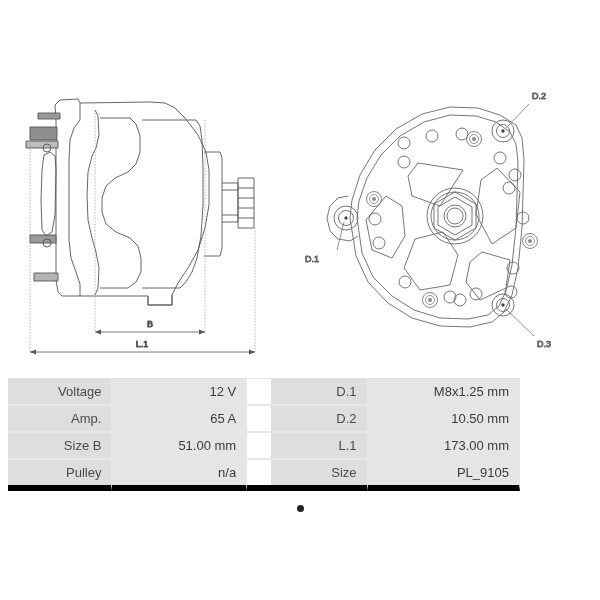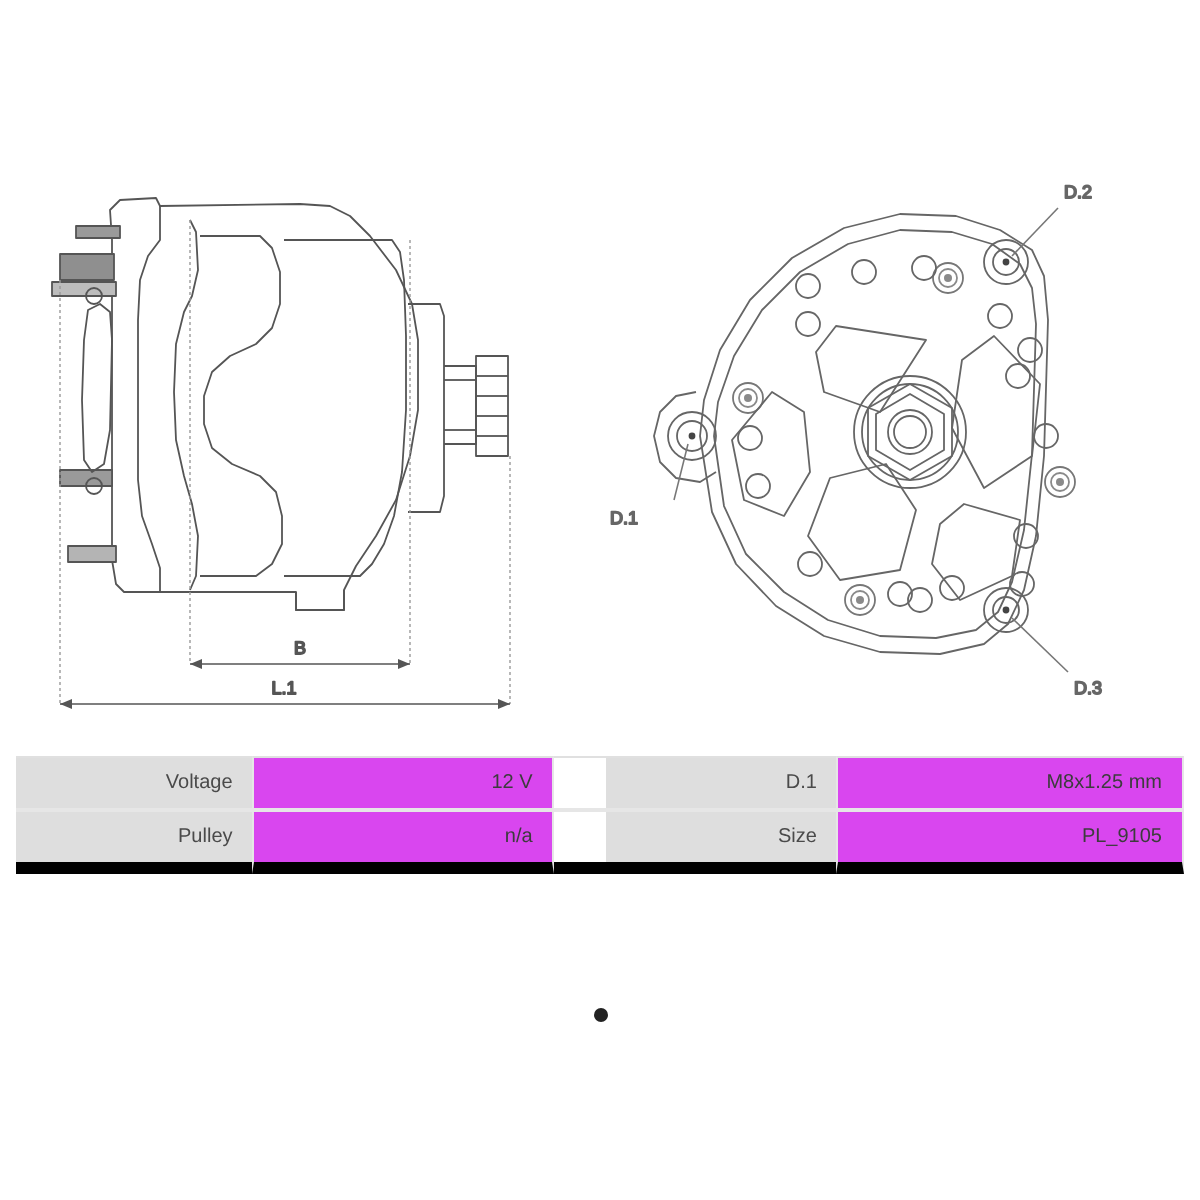--- a/index.html
+++ b/index.html
@@ -31,24 +31,24 @@
     font-size: 9px;
     fill: #333333;
     font-family: "Liberation Sans", "DejaVu Sans", sans-serif;
   }
 
   
   #spec-table {
     position: absolute;
     left: 8px;
     top: 378px;
-    width: 584px;
+    width: 512px;
     border-collapse: separate;
     border-spacing: 0;
-    font-size: 10px;
+    font-size: 13px;
     color: #3c3c3c;
   }
   #spec-table tr {
     height: 25px;
   }
   #spec-table td {
     height: 25px;
     padding: 0 10px;
     border-top: 1px solid #e6e6e6;
     border-bottom: 1px solid #e6e6e6;
@@ -63,21 +63,21 @@
   }
   td.lbl {
     background: #dedede;
     text-align: right;
     width: 118px;
     border-top: 2px solid #ffffff;
     border-bottom: 2px solid #ffffff;
     color: #4a4a4a;
   }
   td.val {
-    background: #d946ef;
+    background: #e5e5e5;
     text-align: right;
     border-left: 1px solid #e6e6e6;
     border-right: 1px solid #e6e6e6;
   }
   td.val-left {
     width: 162px;
   }
   td.val-right {
     width: 180px;
   }
@@ -267,20 +267,34 @@
 <table id="spec-table">
   <tbody>
     <tr>
       <td class="lbl">Voltage</td>
       <td class="val val-left">12 V</td>
       <td class="gap"></td>
       <td class="lbl">D.1</td>
       <td class="val val-right">M8x1.25 mm</td>
     </tr>
     <tr>
+      <td class="lbl">Amp.</td>
+      <td class="val val-left">65 A</td>
+      <td class="gap"></td>
+      <td class="lbl">D.2</td>
+      <td class="val val-right">10.50 mm</td>
+    </tr>
+    <tr>
+      <td class="lbl">Size B</td>
+      <td class="val val-left">51.00 mm</td>
+      <td class="gap"></td>
+      <td class="lbl">L.1</td>
+      <td class="val val-right">173.00 mm</td>
+    </tr>
+    <tr>
       <td class="lbl">Pulley</td>
       <td class="val val-left">n/a</td>
       <td class="gap"></td>
       <td class="lbl">Size</td>
       <td class="val val-right">PL_9105</td>
     </tr>
   </tbody>
 </table>
 
 <div id="pager">

